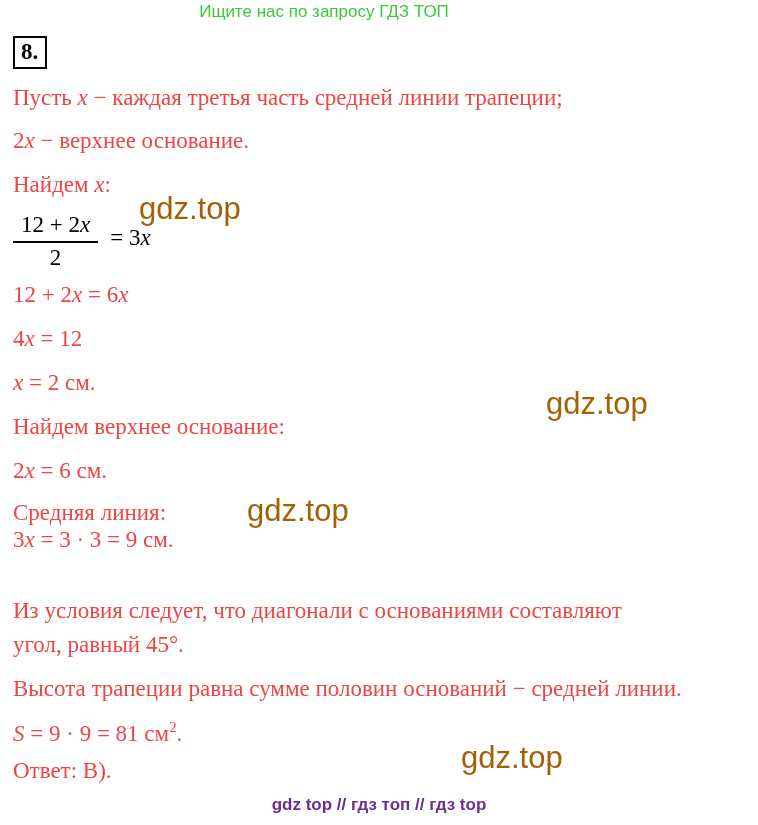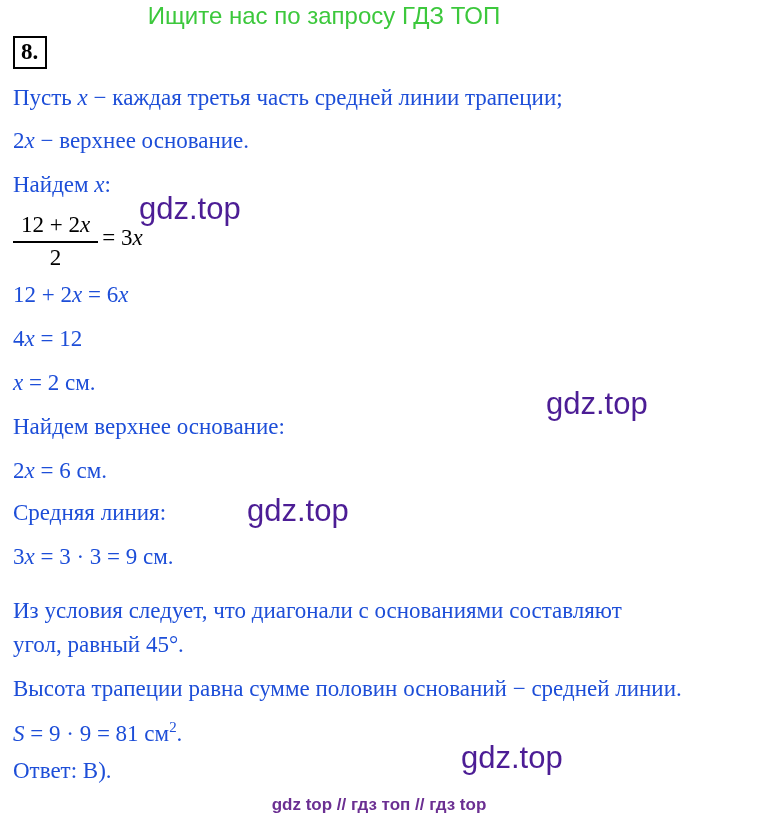--- a/index.html
+++ b/index.html
@@ -4,49 +4,49 @@
 <style>
   html,body{margin:0;padding:0;}
   body{
     width:758px;height:825px;position:relative;overflow:hidden;
     background:#ffffff;
     font-family:"Liberation Serif", serif;
   }
   .promo{
     position:absolute;top:2px;left:0;width:648px;text-align:center;
     font-family:"Liberation Sans", sans-serif;
-    font-size:24px;color:#3cc83c;
+    font-size:17px;color:#3cc83c;
   }
   .numbox{
     position:absolute;left:13px;top:36px;
     border:2.5px solid #000;
     padding:0px 7px 1px 6px;
     font-weight:bold;font-size:23px;color:#000;
     line-height:1.2;
   }
   .line{
     position:absolute;left:13px;
-    font-size:23px;color:#1d4ed8;white-space:pre;
+    font-size:23px;color:#ef4444;white-space:pre;
     line-height:1.2;
   }
   .it{font-style:italic;}
   .sup{vertical-align:super;font-size:0.65em;line-height:0;}
   .frac-line{
     position:absolute;left:13px;top:204px;
     display:flex;align-items:center;
     font-size:23px;color:#000;white-space:pre;
   }
   .frac{display:inline-flex;flex-direction:column;text-align:center;}
   .frac .num{padding:0 8px 3px 8px;border-bottom:2px solid #000;margin-top:8px;}
   .frac .den{padding-top:2px;}
-  .rhs{margin-left:4px;}
+  .rhs{margin-left:12px;}
   .wm{
     position:absolute;
     font-family:"Liberation Sans", sans-serif;
-    font-size:31px;color:#4c1d95;white-space:pre;
+    font-size:31px;color:#a16207;white-space:pre;
   }
   .footer{
     position:absolute;top:795px;left:0;width:758px;text-align:center;
     font-family:"Liberation Sans", sans-serif;
     font-size:17px;font-weight:600;color:#6b2f92;
   }
 </style>
 </head>
 <body>
 
@@ -73,21 +73,21 @@
 <div class="line" style="top:325px"><span>4</span><span class="it">x</span><span> = 12</span></div>
 
 <div class="line" style="top:369px"><span class="it">x</span><span> = 2 см.</span></div>
 
 <div class="line" style="top:413px"><span>Найдем верхнее основание:</span></div>
 
 <div class="line" style="top:457px"><span>2</span><span class="it">x</span><span> = 6 см.</span></div>
 
 <div class="line" style="top:499px"><span>Средняя линия:</span></div>
 
-<div class="line" style="top:543px"><span>3</span><span class="it">x</span><span> = 3 · 3 = 9 см.</span></div>
+<div class="line" style="top:526px"><span>3</span><span class="it">x</span><span> = 3 · 3 = 9 см.</span></div>
 
 <div class="line" style="top:597px"><span>Из условия следует, что диагонали с основаниями составляют</span></div>
 
 <div class="line" style="top:631px"><span>угол, равный 45°.</span></div>
 
 <div class="line" style="top:675px"><span>Высота трапеции равна сумме половин оснований − средней линии.</span></div>
 
 <div class="line" style="top:720px"><span class="it">S</span><span> = 9 · 9 = 81 см</span><span class="sup">2</span><span>.</span></div>
 
 <div class="line" style="top:757px"><span>Ответ: В).</span></div>

